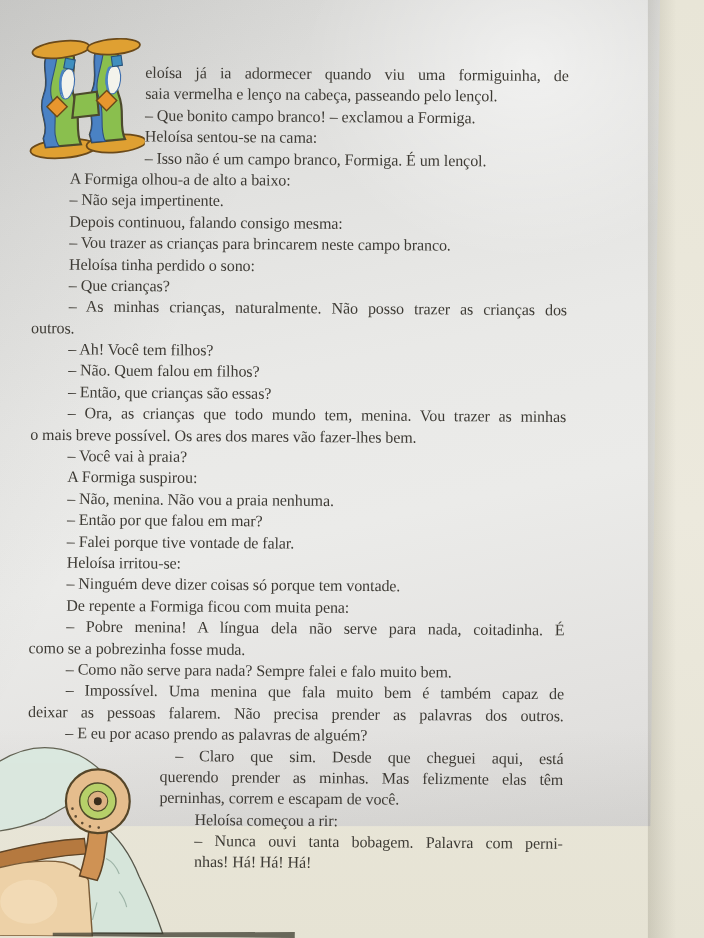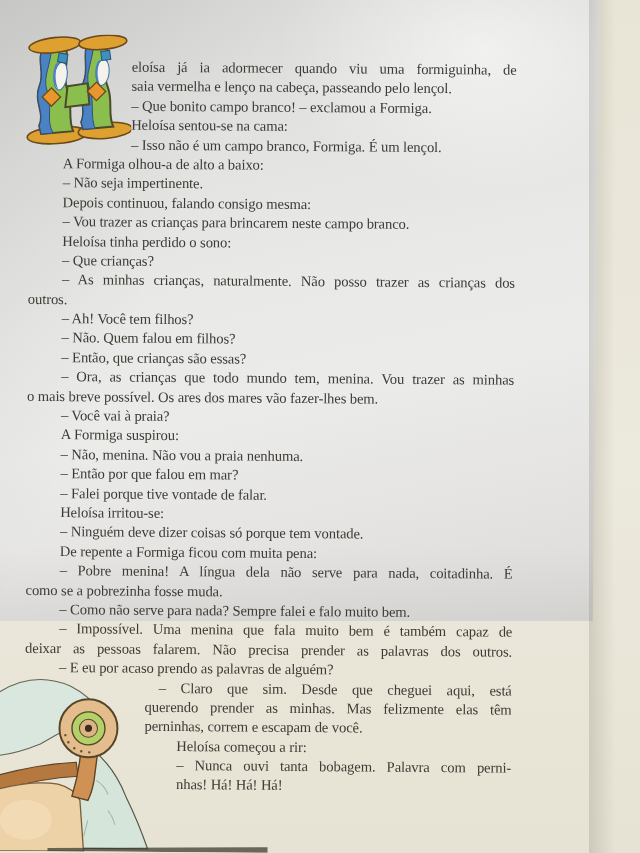--- a/index.html
+++ b/index.html
@@ -6,21 +6,21 @@
   body{
     width:640px;height:853px;overflow:hidden;position:relative;
     font-family:"Liberation Serif","DejaVu Serif",serif;
     background:#e9e6d8;
   }
   #backdrop{position:absolute;inset:0;
     background:linear-gradient(180deg,#e8e5d7 0%,#ece9dd 55%,#e6e3d4 100%);}
   #edge-shade{position:absolute;top:0;left:589px;width:30px;height:853px;
     background:linear-gradient(90deg,rgba(70,65,45,.16) 0,rgba(70,65,45,.10) 9px,rgba(70,65,45,0) 26px);}
   #page{
-    position:absolute;top:0;left:0;width:602px;height:621px;
+    position:absolute;top:0;left:0;width:602px;height:751px;
     clip-path:polygon(0 0,600px 0,590px 853px,0 853px);
     background:linear-gradient(168deg,#d5d5d3 0%,#e1e1df 22%,#e9e9e7 45%,#ebebe9 62%,#e3e2e0 84%,#dcdbd9 100%);
   }
   #page::before{content:"";position:absolute;inset:0;
     background:
       radial-gradient(55% 38% at 80% 8%,rgba(255,255,255,.55),rgba(255,255,255,0) 62%),
       linear-gradient(115deg,rgba(50,50,46,.09),rgba(0,0,0,0) 32%),
       linear-gradient(0deg,rgba(60,58,48,.06),rgba(0,0,0,0) 12%);}
   #tilt{position:absolute;inset:0;transform:rotate(0.45deg);transform-origin:50% 45%;}
   #text-column{position:absolute;left:28px;top:59px;width:487px;color:#3e3b35;}

